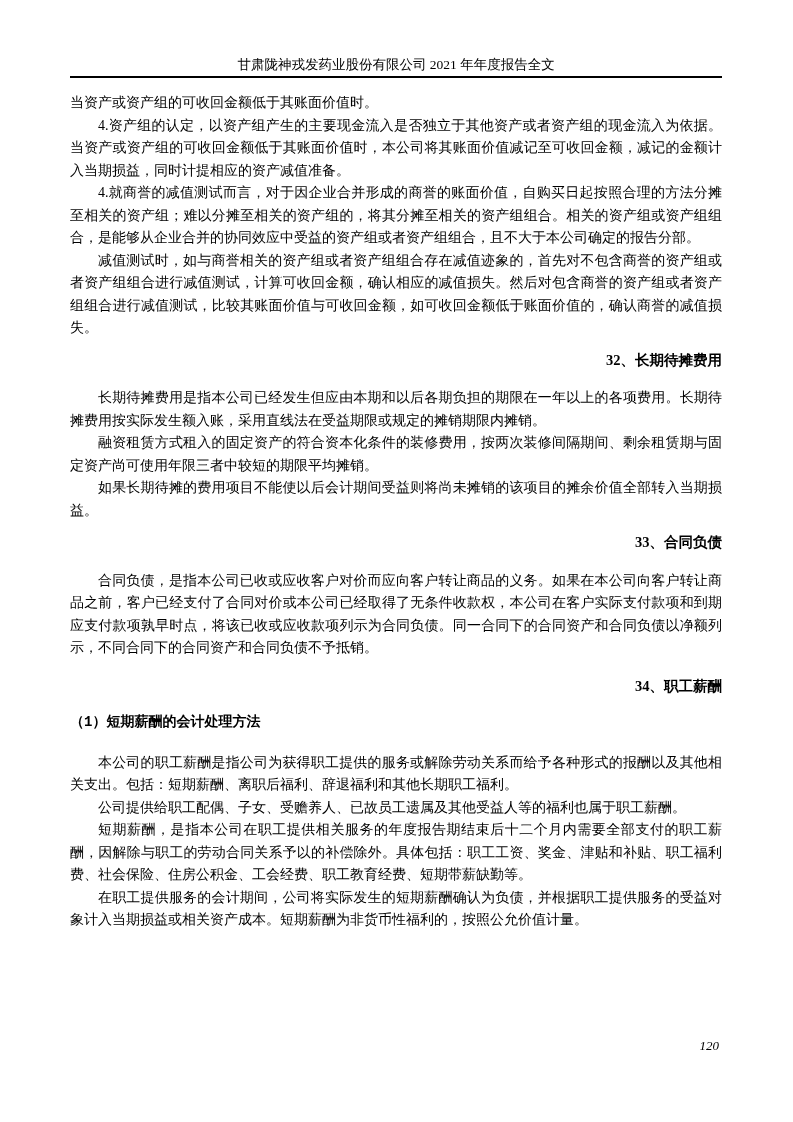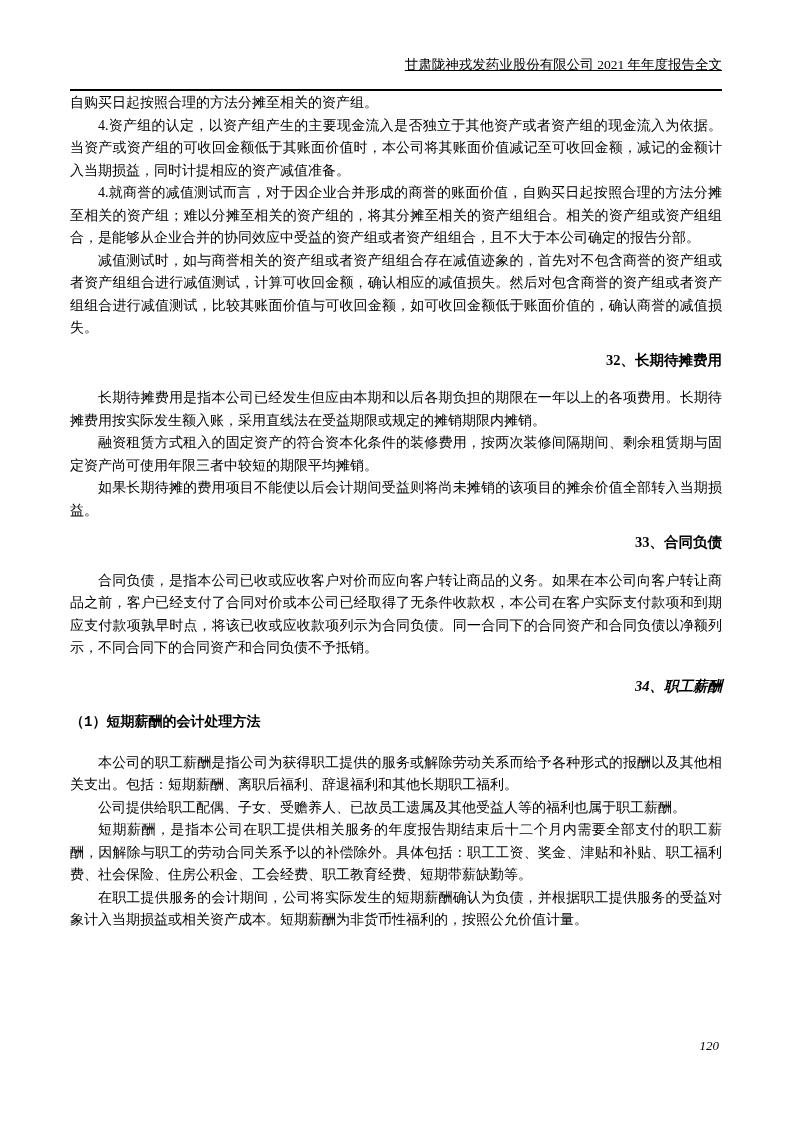--- a/index.html
+++ b/index.html
@@ -14,26 +14,25 @@
     background: #ffffff;
     color: #000000;
     font-family: "Liberation Serif", "DejaVu Serif", serif;
     overflow: hidden;
   }
   .header {
     position: absolute;
     left: 70px;
     top: 55px;
     width: 652px;
-    text-align: right;
+    text-align: center;
     font-size: 13.5px;
     line-height: 20px;
     border-bottom: 2px solid #000000;
-    padding-bottom: 14px;
-    text-decoration: underline;
+    padding-bottom: 1px;
   }
   .doc-body {
     position: absolute;
     left: 70px;
     top: 92px;
     width: 652px;
     font-size: 14px;
     line-height: 22.5px;
     text-align: justify;
   }
@@ -47,21 +46,20 @@
   .sec-heading {
     font-size: 14.5px;
     font-weight: bold;
     line-height: 22.5px;
     margin: 9px 0 16px 0;
     text-align: right;
   }
   .sec-heading.gap-lg {
     margin-top: 15px;
     margin-bottom: 0;
-    font-style: italic;
   }
   .sub-heading {
     font-size: 14px;
     font-weight: bold;
     line-height: 22.5px;
     margin: 14px 0 18px 0;
     text-align: left;
     font-family: Liberation Mono, monospace;
   }
   .footer {
@@ -76,21 +74,21 @@
 </head>
 <body>
 
 <div class="page">
 
   <div class="header">
     <span>甘肃陇神戎发药业股份有限公司 2021 年年度报告全文</span>
   </div>
 
   <div class="doc-body">
-    <p class="para no-indent">自购买日起按照合理的方法分摊至相关的资产组。</p>
+    <p class="para no-indent">当资产或资产组的可收回金额低于其账面价值时。</p>
     <p class="para">4.资产组的认定，以资产组产生的主要现金流入是否独立于其他资产或者资产组的现金流入为依据。当资产或资产组的可收回金额低于其账面价值时，本公司将其账面价值减记至可收回金额，减记的金额计入当期损益，同时计提相应的资产减值准备。</p>
     <p class="para">4.就商誉的减值测试而言，对于因企业合并形成的商誉的账面价值，自购买日起按照合理的方法分摊至相关的资产组；难以分摊至相关的资产组的，将其分摊至相关的资产组组合。相关的资产组或资产组组合，是能够从企业合并的协同效应中受益的资产组或者资产组组合，且不大于本公司确定的报告分部。</p>
     <p class="para">减值测试时，如与商誉相关的资产组或者资产组组合存在减值迹象的，首先对不包含商誉的资产组或者资产组组合进行减值测试，计算可收回金额，确认相应的减值损失。然后对包含商誉的资产组或者资产组组合进行减值测试，比较其账面价值与可收回金额，如可收回金额低于账面价值的，确认商誉的减值损失。</p>
 
     <h2 class="sec-heading">32、长期待摊费用</h2>
 
     <p class="para">长期待摊费用是指本公司已经发生但应由本期和以后各期负担的期限在一年以上的各项费用。长期待摊费用按实际发生额入账，采用直线法在受益期限或规定的摊销期限内摊销。</p>
     <p class="para">融资租赁方式租入的固定资产的符合资本化条件的装修费用，按两次装修间隔期间、剩余租赁期与固定资产尚可使用年限三者中较短的期限平均摊销。</p>
     <p class="para">如果长期待摊的费用项目不能使以后会计期间受益则将尚未摊销的该项目的摊余价值全部转入当期损益。</p>
 

